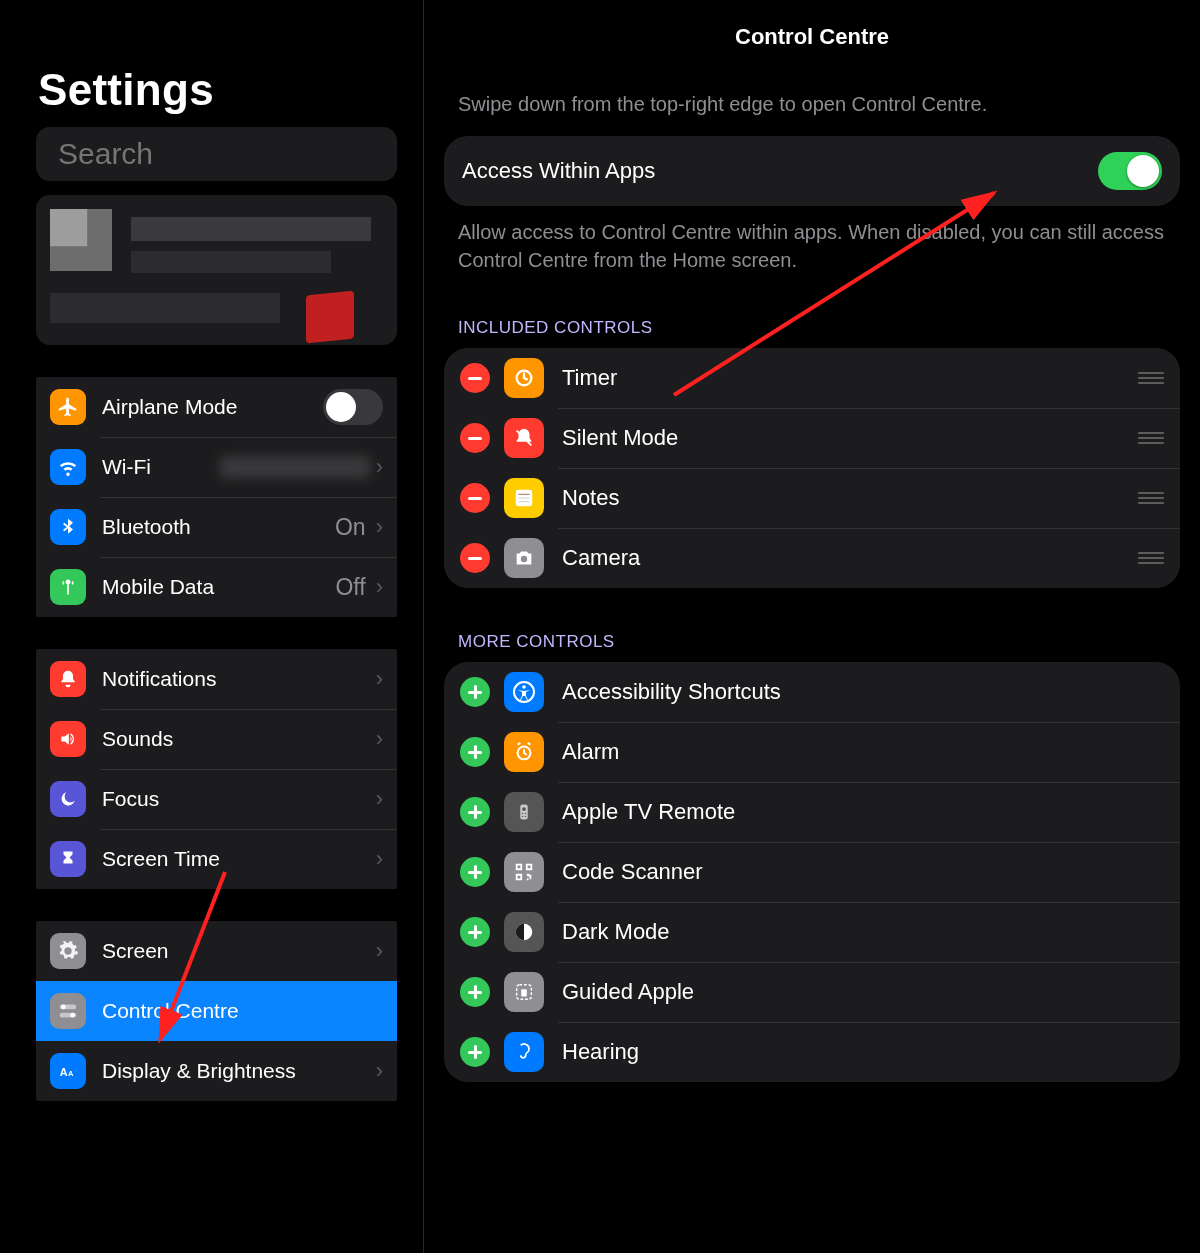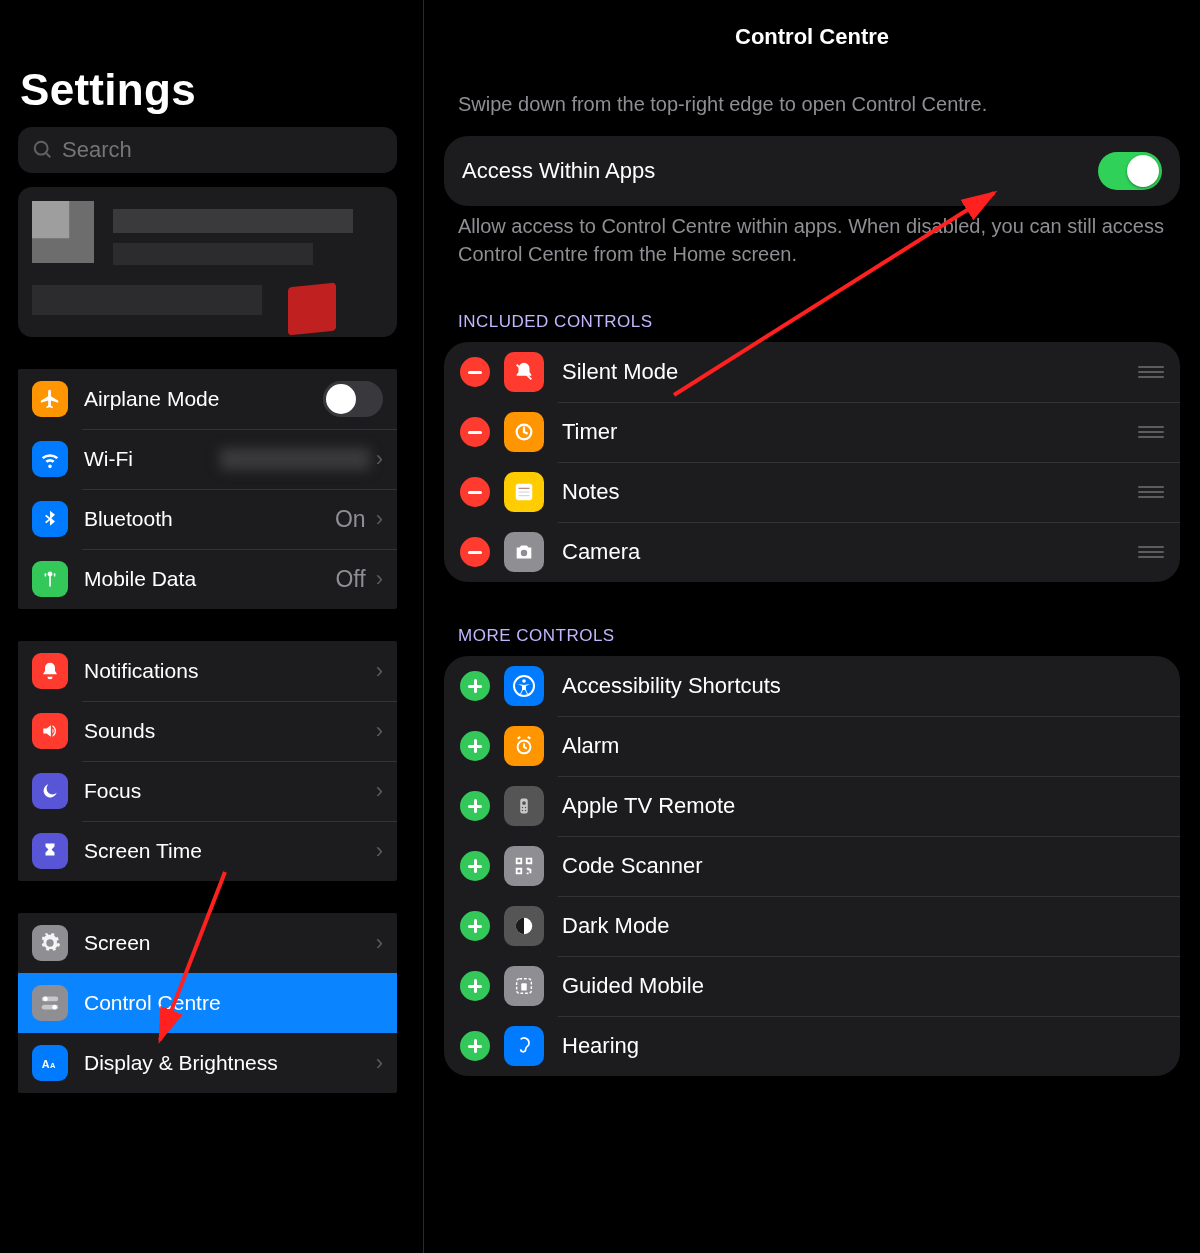--- a/index.html
+++ b/index.html
@@ -1,23 +1,23 @@
 <!DOCTYPE html>
 <html><head>
 <meta charset="utf-8">
 <style>
   * { box-sizing: border-box; margin: 0; padding: 0; }
   html, body { width: 1200px; height: 1253px; background: #000; color: #fff; font-family: -apple-system, "SF Pro Text", "Helvetica Neue", Arial, sans-serif; overflow: hidden; }
   .app { display: flex; width: 100%; height: 100%; }
   
-  .sidebar { width: 424px; height: 100%; background: #000; padding: 10px 26px 0 18px; border-right: 1px solid #2a2a2a; }
+  .sidebar { width: 424px; height: 100%; background: #000; padding: 10px 26px 0 36px; border-right: 1px solid #2a2a2a; }
   .sidebar-title { font-size: 44px; font-weight: 700; letter-spacing: 0.3px; margin: 55px 0 12px 2px; }
   .search-wrap { display: flex; align-items: center; background: #1c1c1e; border-radius: 14px; padding: 10px 14px; margin-bottom: 14px; }
   .search-icon { width: 22px; height: 22px; margin-right: 8px; opacity: .55; }
-  .search-input { flex: 1; background: transparent; border: none; outline: none; color: #9a9a9d; font-size: 22px; }
+  .search-input { flex: 1; background: transparent; border: none; outline: none; color: #9a9a9d; font-size: 30px; }
   .profile-card { background: #1c1c1e; border-radius: 14px; height: 150px; position: relative; overflow: hidden; margin-bottom: 32px; filter: blur(0); }
   .pix { position:absolute; }
   .profile-card .p1 { top:14px; left:14px; width:62px; height:62px; background:#6d6d6d; }
   .profile-card .p2 { top:14px; left:14px; width:62px; height:62px; background:#9e9e9e; clip-path: polygon(0 0,60% 0,60% 60%,0 60%); }
   .profile-card .p3 { top:22px; left:95px; width:240px; height:24px; background:#3a3a3c; }
   .profile-card .p4 { top:56px; left:95px; width:200px; height:22px; background:#2c2c2e; }
   .profile-card .p5 { top:98px; left:14px; width:230px; height:30px; background:#2c2c2e; }
   .profile-card .badge { top:98px; left:270px; width:48px; height:48px; background:#c02020; transform: skewY(-6deg); border-radius:4px; }
   .group { background: #1c1c1e; border-radius: 2px; overflow: hidden; margin-bottom: 32px; }
   .row { display: flex; align-items: center; padding: 12px 14px; font-size: 21px; position: relative; }
@@ -205,52 +205,52 @@
     <div class="desc">Swipe down from the top-right edge to open Control Centre.</div>
 
     <div class="card">
       <div class="toggle-row">
         <span>Access Within Apps</span>
         <div class="toggle">
             <div class="knob"></div>
           </div>
       </div>
     </div>
-    <div class="desc" style="margin-top:6px">Allow access to Control Centre within apps. When disabled, you can still access Control Centre from the Home screen.</div>
+    <div class="desc" style="margin-top:12px">Allow access to Control Centre within apps. When disabled, you can still access Control Centre from the Home screen.</div>
 
     <div class="section-header">INCLUDED CONTROLS</div>
     <div class="card" id="included-card">
+        <div class="control-row">
+          <div class="circle-btn minus">
+            <div class="bar"></div>
+          </div>
+          <div class="ctl-icon bg-orange">
+            <svg viewBox="0 0 24 24" width="22" height="22" fill="none" stroke="#fff" stroke-width="2.5">
+              <circle cx="12" cy="12" r="8"></circle>
+              <path d="M12 6v6l4 2"></path>
+            </svg>
+          </div>
+          <span class="ctl-label">Timer</span>
+          <div class="reorder">
+            <span></span>
+            <span></span>
+            <span></span>
+          </div>
+        </div>
         <div class="control-row">
           <div class="circle-btn minus">
             <div class="bar"></div>
           </div>
           <div class="ctl-icon bg-red">
             <svg viewBox="0 0 24 24" width="22" height="22" fill="#fff">
               <path d="M12 2a6 6 0 00-6 6v4l-2 3v1h16v-1l-2-3V8a6 6 0 00-6-6z"></path>
               <line x1="4" y1="4" x2="20" y2="20" stroke="#fff" stroke-width="2"></line>
             </svg>
           </div>
           <span class="ctl-label">Silent Mode</span>
-          <div class="reorder">
-            <span></span>
-            <span></span>
-            <span></span>
-          </div>
-        </div>
-        <div class="control-row">
-          <div class="circle-btn minus">
-            <div class="bar"></div>
-          </div>
-          <div class="ctl-icon bg-orange">
-            <svg viewBox="0 0 24 24" width="22" height="22" fill="none" stroke="#fff" stroke-width="2.5">
-              <circle cx="12" cy="12" r="8"></circle>
-              <path d="M12 6v6l4 2"></path>
-            </svg>
-          </div>
-          <span class="ctl-label">Timer</span>
           <div class="reorder">
             <span></span>
             <span></span>
             <span></span>
           </div>
         </div>
         <div class="control-row">
           <div class="circle-btn minus">
             <div class="bar"></div>
           </div>
@@ -363,21 +363,21 @@
           <div class="circle-btn plus">
             <div class="bar"></div>
             <div class="vbar"></div>
           </div>
           <div class="ctl-icon bg-gray">
             <svg viewBox="0 0 24 24" width="22" height="22" fill="none" stroke="#fff" stroke-width="1.6" stroke-dasharray="3 2">
               <rect x="4" y="4" width="16" height="16" rx="3"></rect>
               <rect x="9" y="9" width="6" height="8" rx="1" fill="#fff" stroke="none"></rect>
             </svg>
           </div>
-          <span class="ctl-label">Guided Mobile</span>
+          <span class="ctl-label">Guided Apple</span>
         </div>
         <div class="control-row">
           <div class="circle-btn plus">
             <div class="bar"></div>
             <div class="vbar"></div>
           </div>
           <div class="ctl-icon bg-blue">
             <svg viewBox="0 0 24 24" width="20" height="22" fill="none" stroke="#fff" stroke-width="2">
               <path d="M8 4a6 6 0 0110 5c0 4-4 3-4 7a3 3 0 01-6 0"></path>
             </svg>

